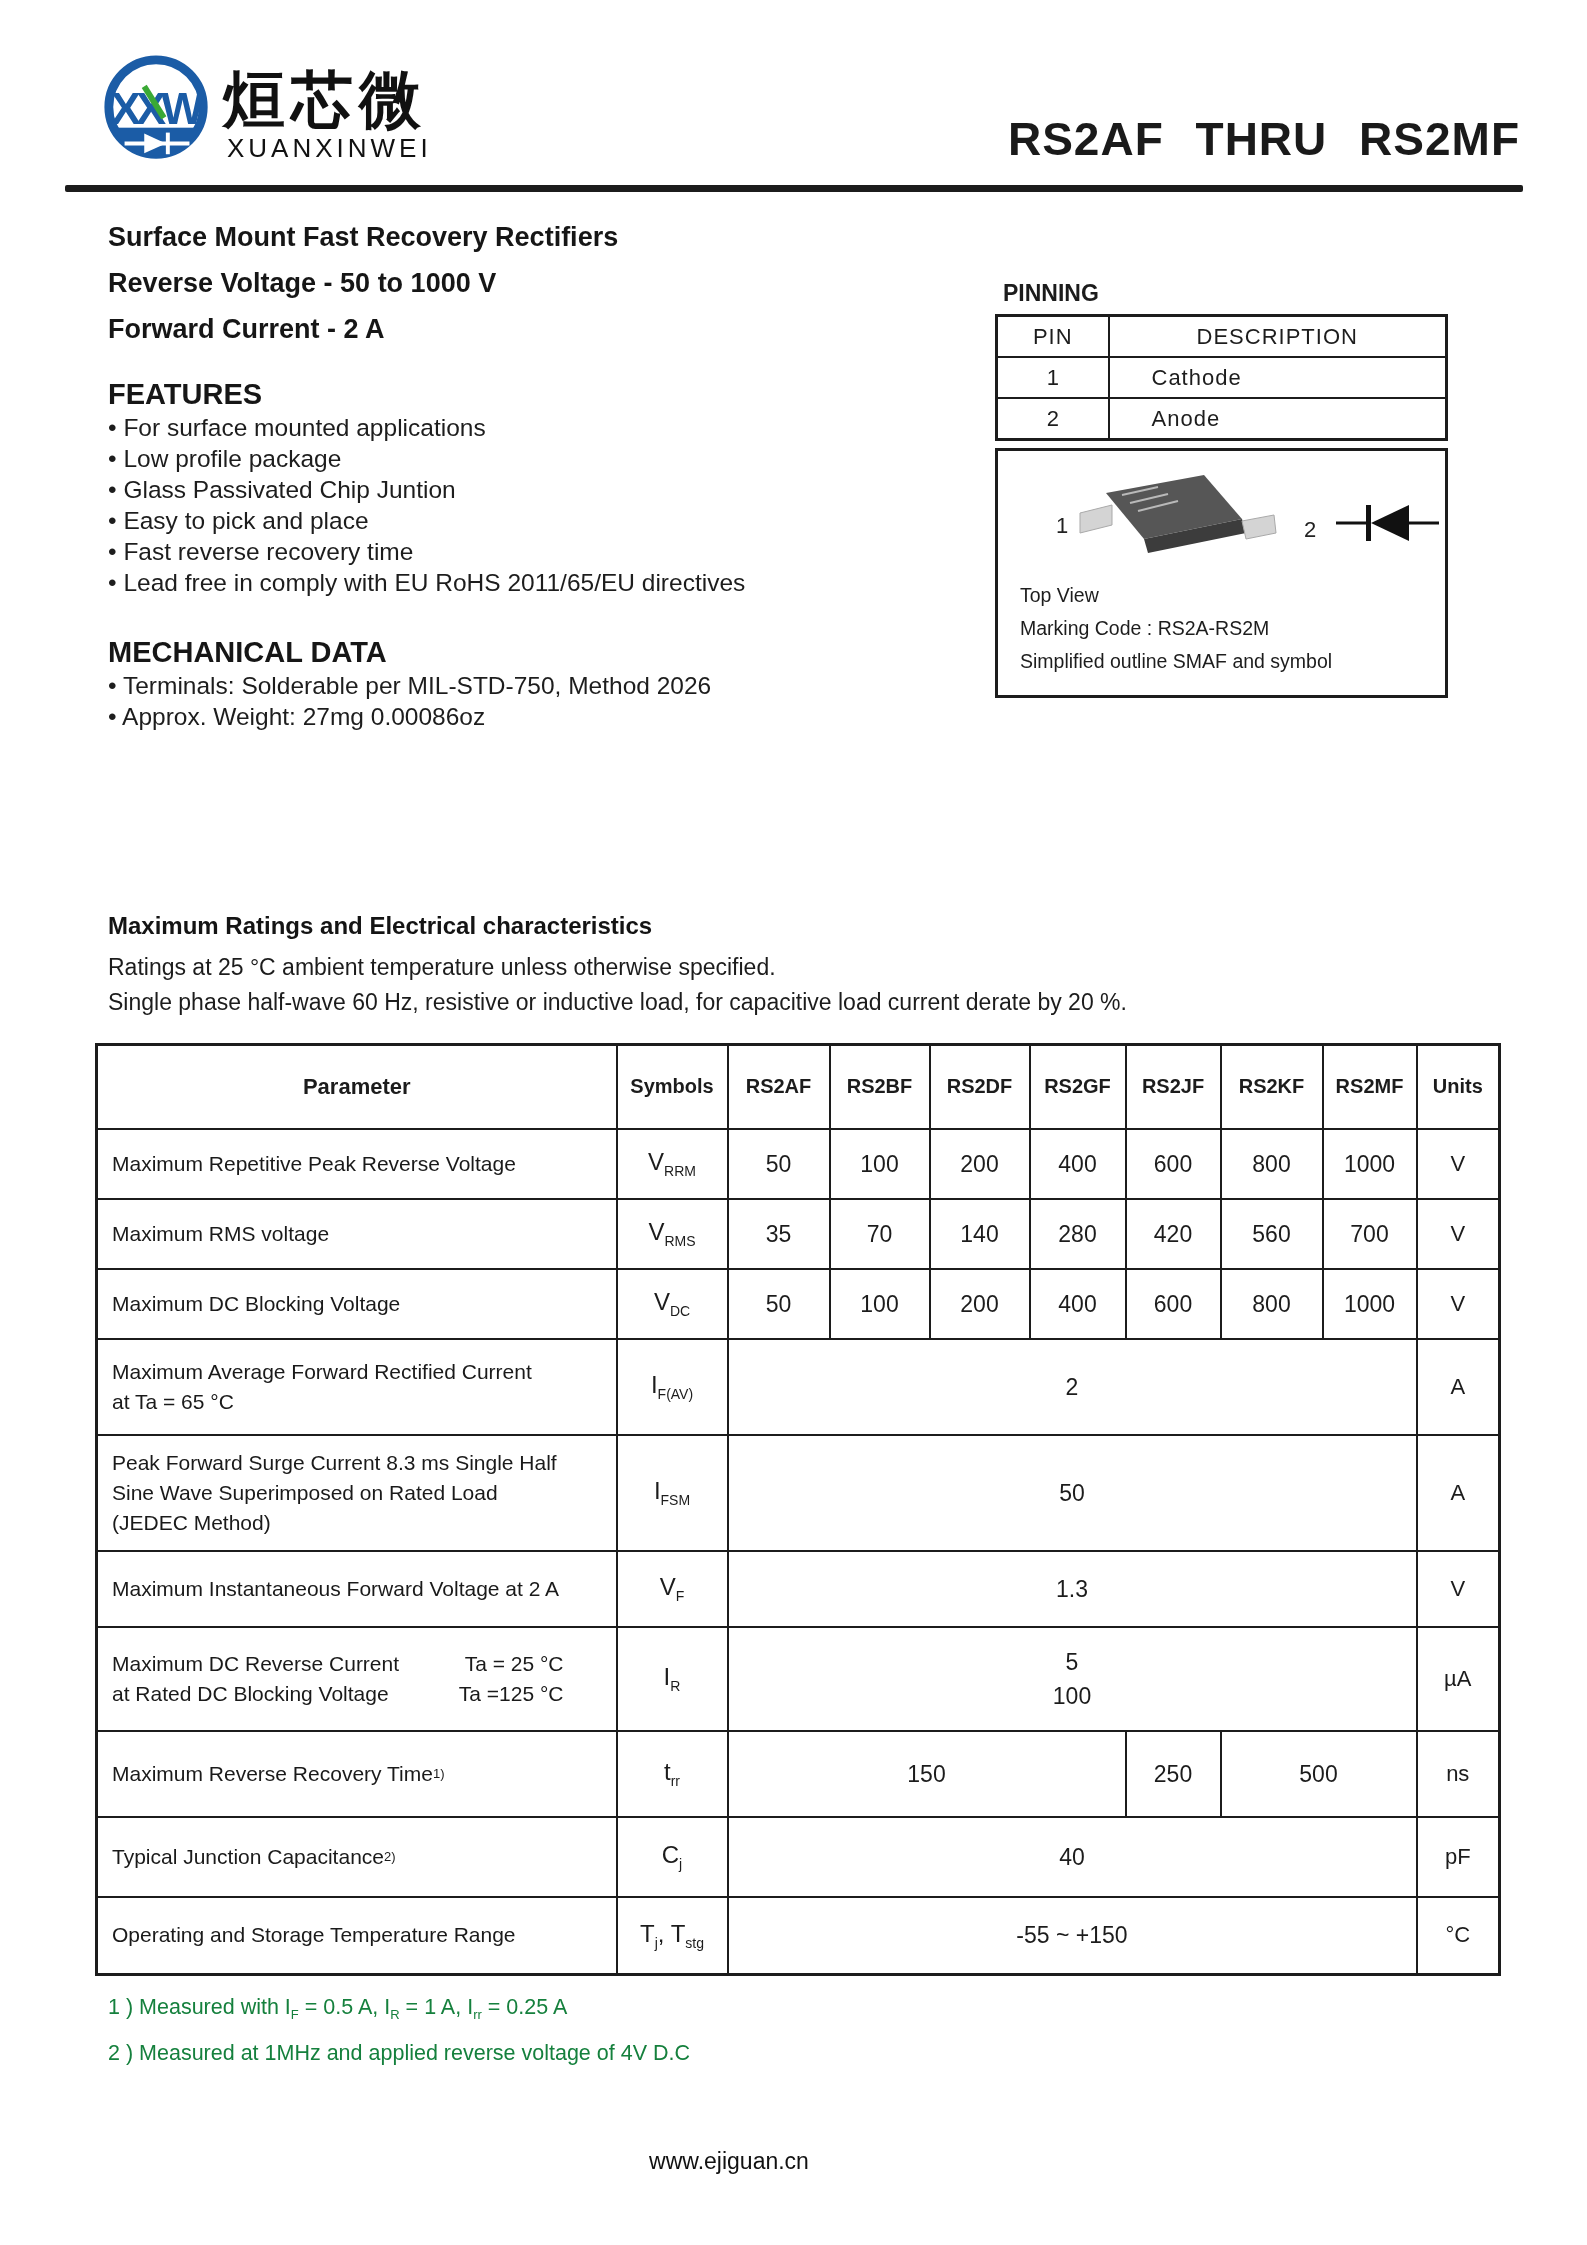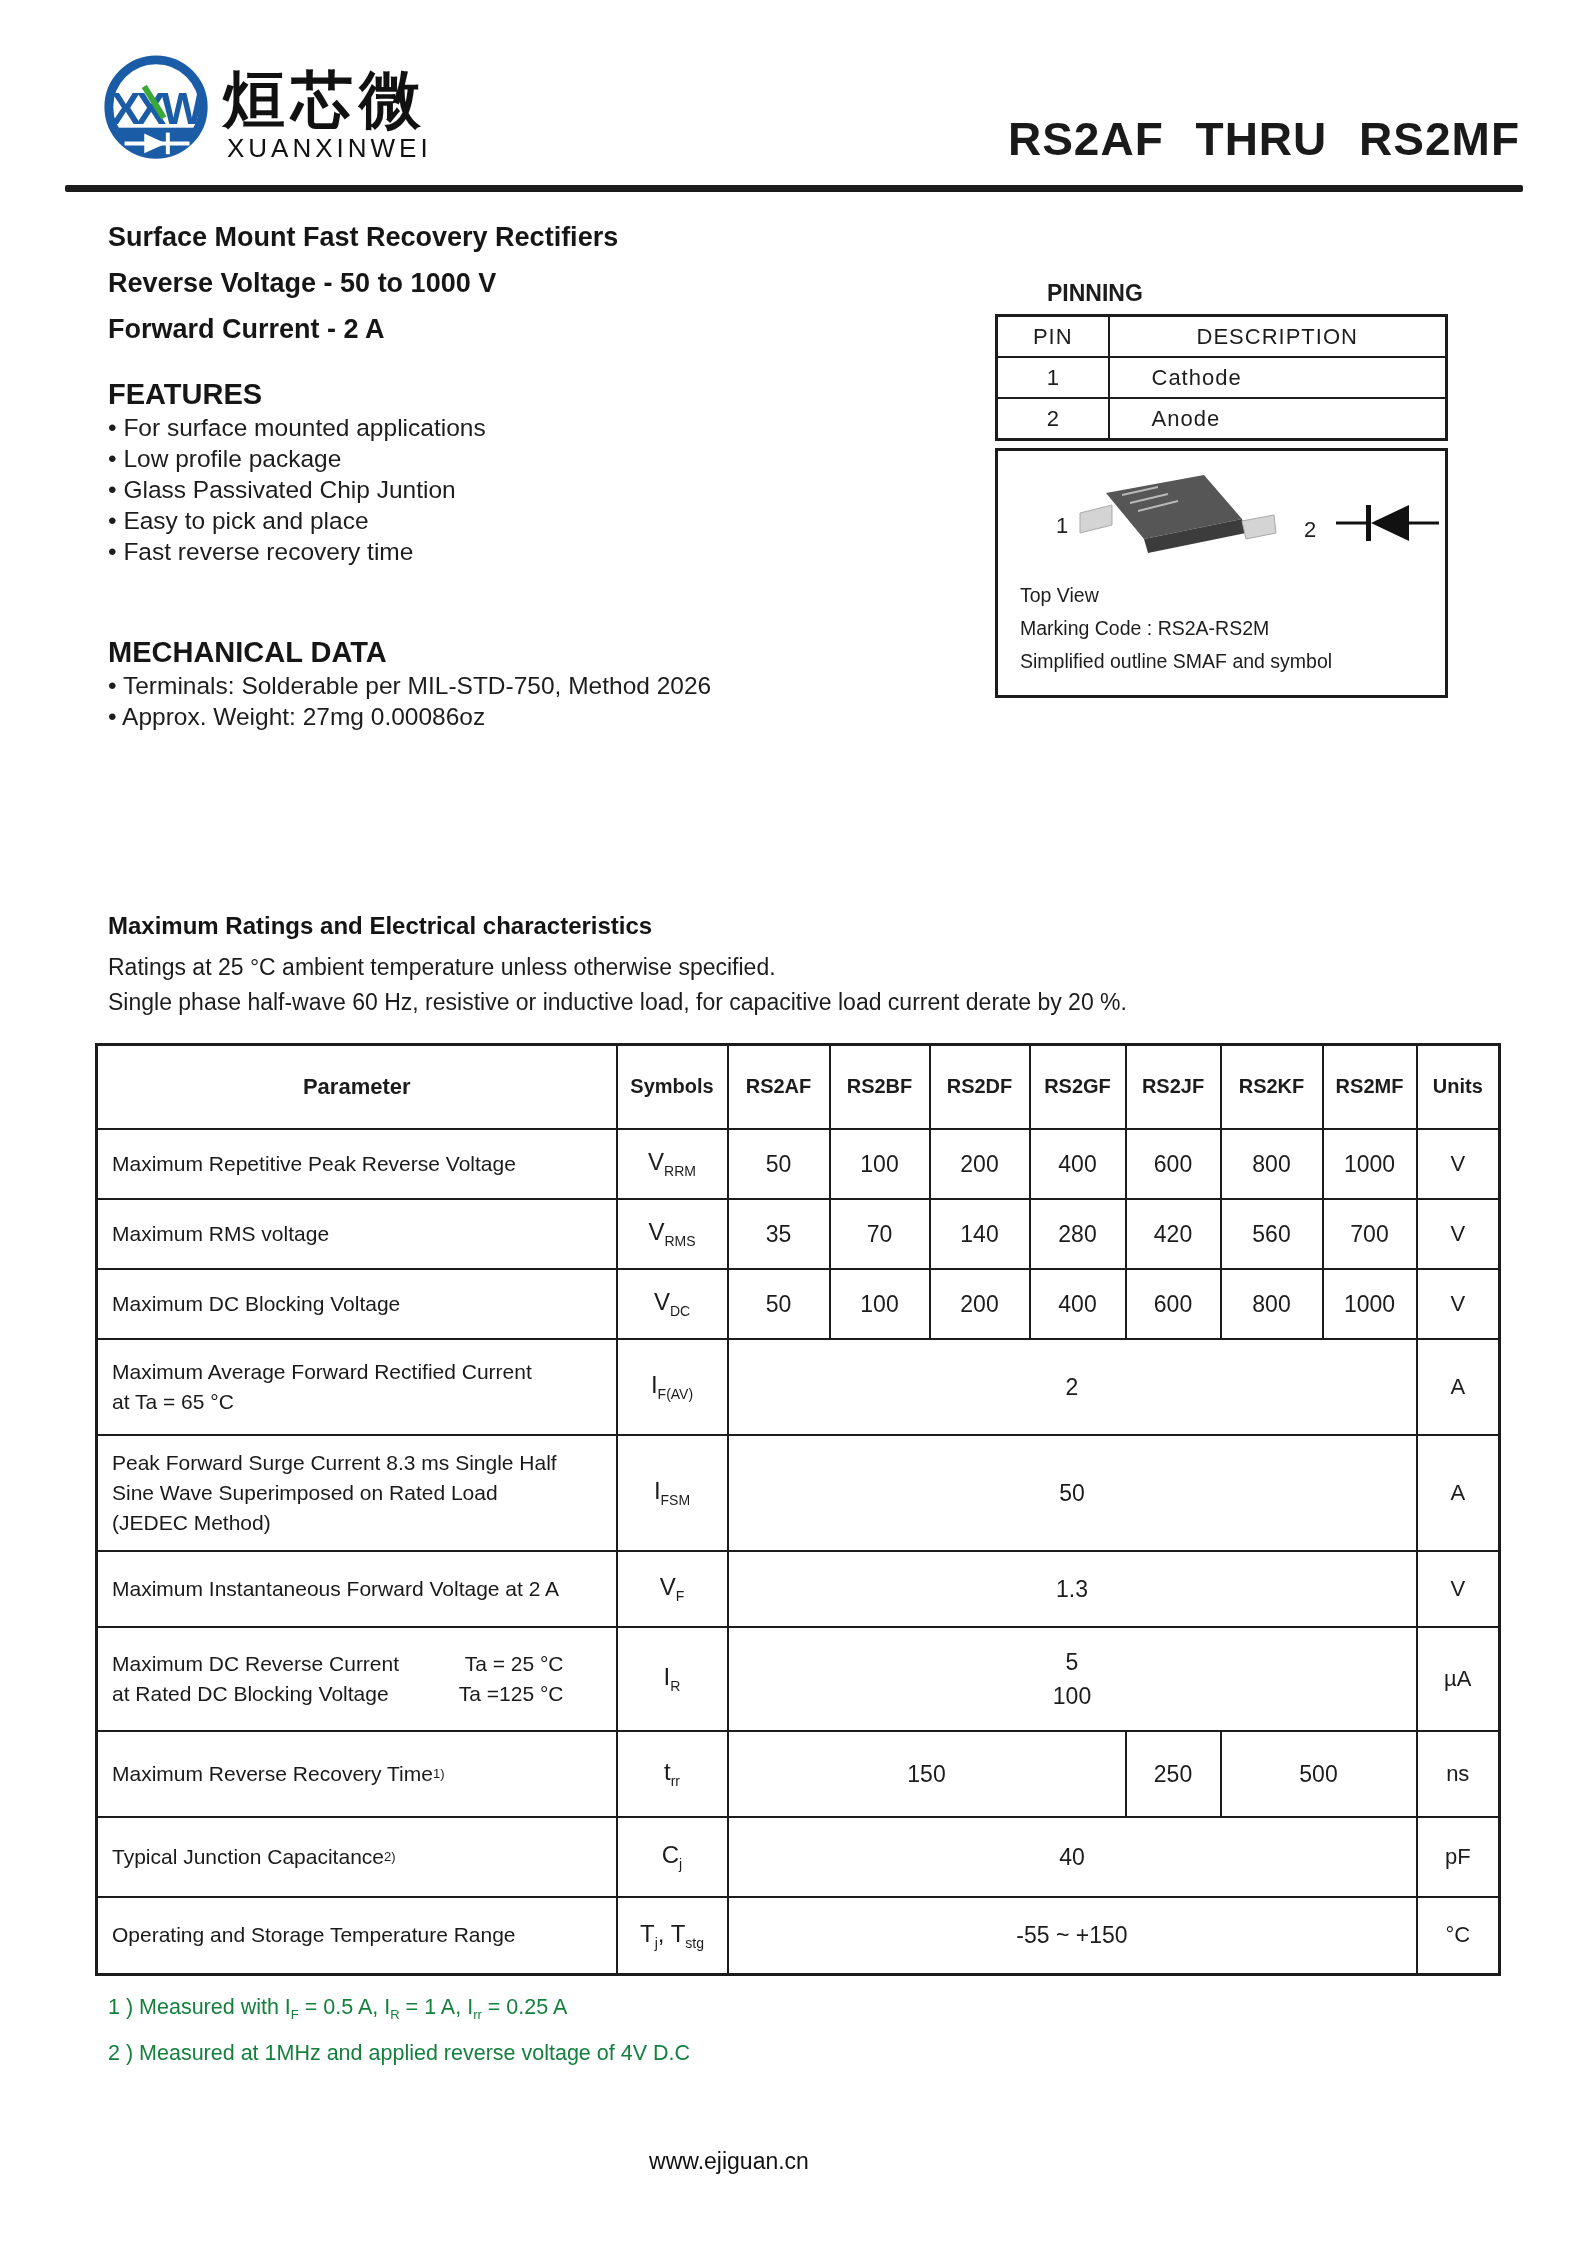--- a/index.html
+++ b/index.html
@@ -36,21 +36,21 @@
   .sub1{top:222px}.sub2{top:268px}.sub3{top:314px}
   .sec-head{left:108px;font-size:29px;font-weight:bold;color:#161616;}
   .features-head{top:378px}
   .mech-head{top:636px}
   .bullet-list{left:108px;font-size:24.5px;color:#1d1d1d;line-height:31px;}
   .features-list{top:412px}
   .mech-list{top:670px}
   .bullet-list .li::before{content:"• ";}
 
   
-  .pinning-head{left:1003px;top:280px;font-size:23px;font-weight:bold;margin-left:44px;}
+  .pinning-head{left:1003px;top:280px;font-size:23px;font-weight:bold;}
   .pin-table{
     left:995px;top:314px;width:453px;
     border-collapse:collapse;table-layout:fixed;
     font-size:22px;color:#1d1d1d;
   }
   .pin-table th,.pin-table td{border:2px solid #1c1c1c;height:37px;font-weight:normal;}
   .pin-table col.c-pin{width:112px}
   .pin-table .pin-no{text-align:center;}
   .pin-table .pin-desc{text-align:left;padding-left:42px;letter-spacing:1px;}
   .pin-table th{text-align:center;letter-spacing:1px;}
@@ -130,20 +130,21 @@
   <div class="abs doc-sub sub2">Reverse Voltage - 50 to 1000 V</div>
   <div class="abs doc-sub sub3">Forward Current - 2 A</div>
 
   <div class="abs sec-head features-head">FEATURES</div>
   <div class="abs bullet-list features-list">
       <div class="li">For surface mounted applications</div>
       <div class="li">Low profile package</div>
       <div class="li">Glass Passivated Chip Juntion</div>
       <div class="li">Easy to pick and place</div>
       <div class="li">Fast reverse recovery time</div>
+      <div class="li">Lead free in comply with EU RoHS 2011/65/EU directives</div>
     </div>
 
   <div class="abs sec-head mech-head">MECHANICAL DATA</div>
   <div class="abs bullet-list mech-list">
       <div class="li">Terminals: Solderable per MIL-STD-750, Method 2026</div>
       <div class="li">Approx. Weight:  27mg  0.00086oz</div>
     </div>
 
   <div class="abs pinning-head">PINNING</div>
   <table class="abs pin-table" id="pin-table">

